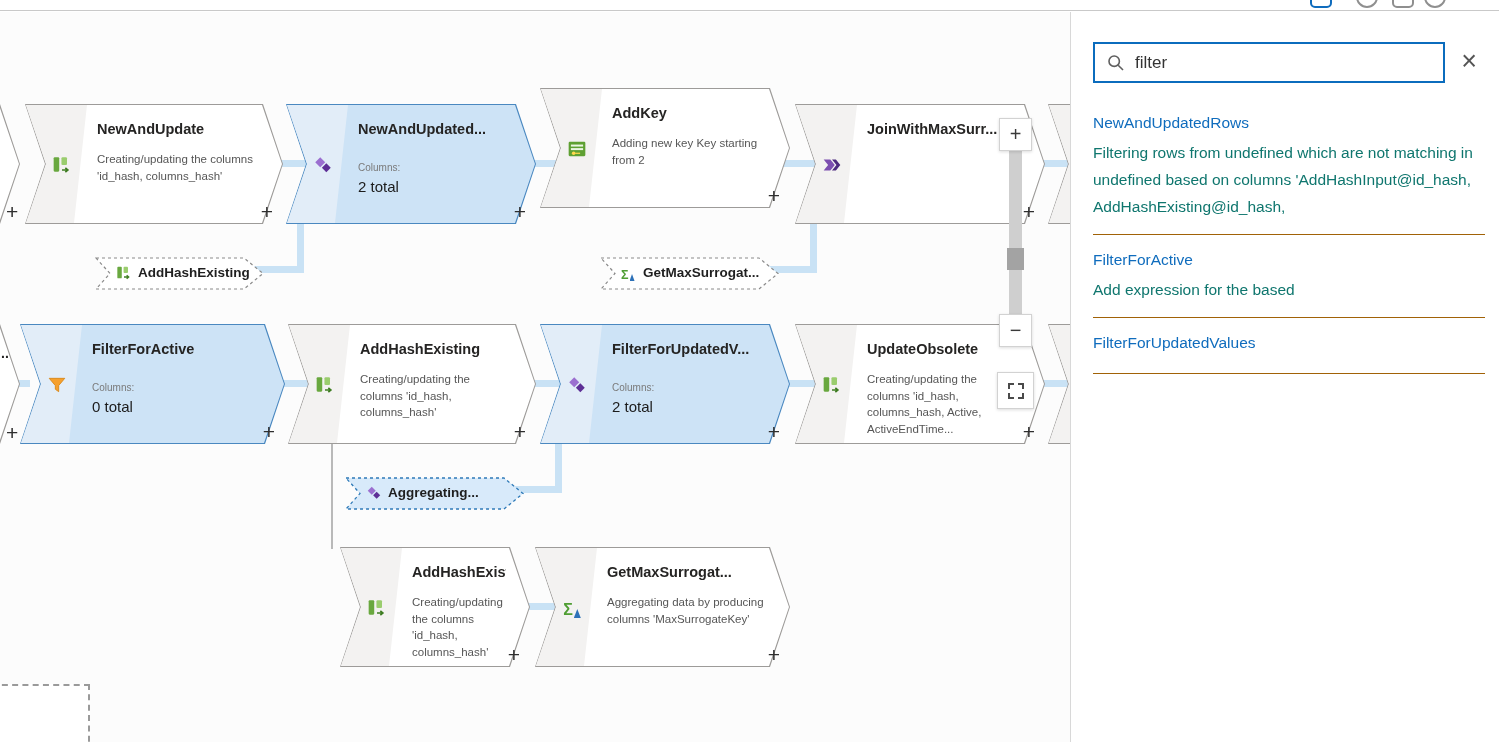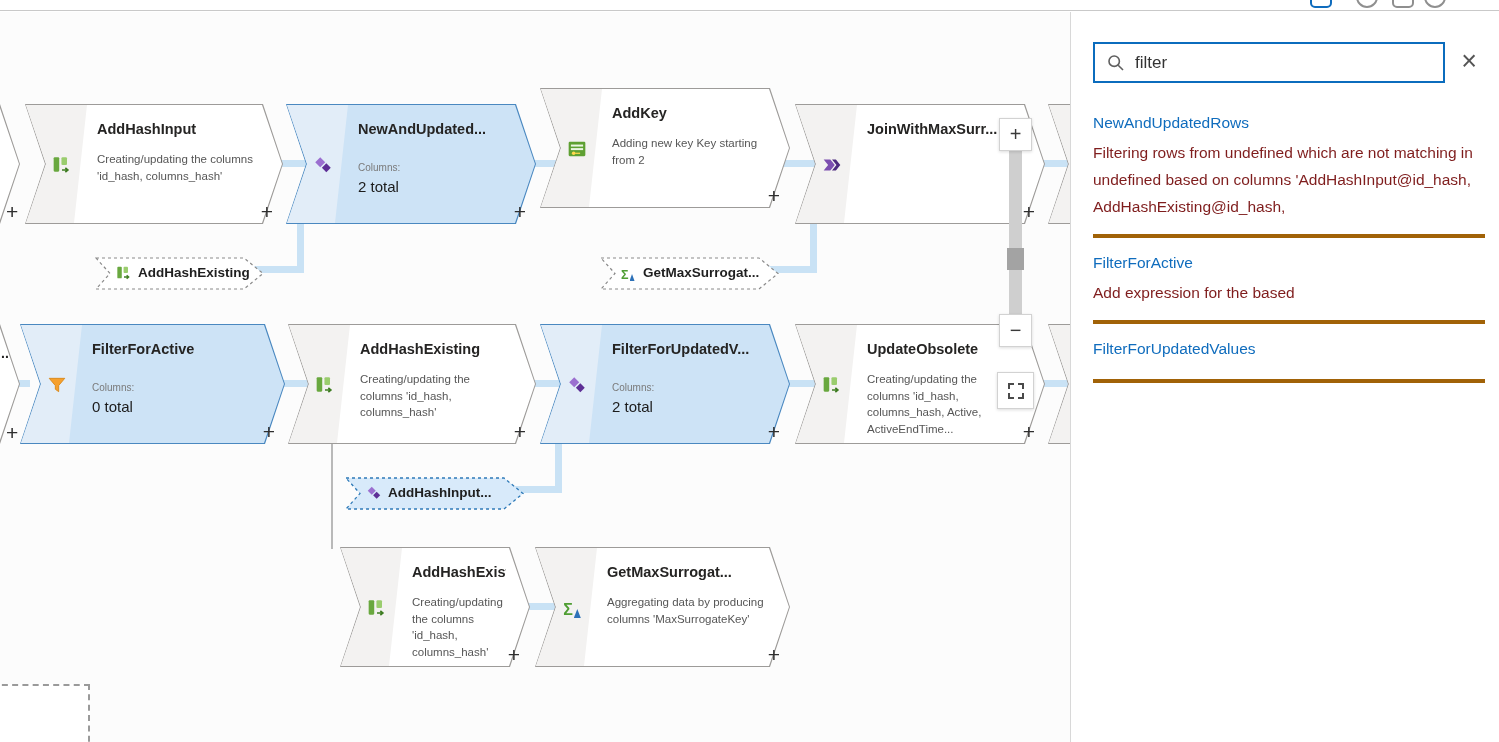--- a/index.html
+++ b/index.html
@@ -77,23 +77,23 @@
   .sigma-sm .agg-mark { width:5px; height:7px; }
 
   
   .panel { position:absolute; left:1070px; top:12px; width:429px; height:730px; background:#fff; border-left:1px solid #d8d8d8; }
   .search-box { position:absolute; left:22px; top:30px; width:352px; height:41px; border:2px solid #0b6cbd;
                 display:flex; align-items:center; background:#fff; padding-left:11px; }
   .search-box input { border:none; outline:none; font-size:17px; color:#333; width:290px; margin-left:9px; font-family:inherit; background:transparent; }
   .close-btn { position:absolute; right:22px; top:36px; font-size:27px; font-weight:300; color:#555;
                background:none; border:none; cursor:pointer; line-height:1; font-family:inherit; }
   .results { position:absolute; left:22px; top:92px; width:392px; }
-  .result { padding:10px 0 14px; border-bottom:4px solid #a16207; margin-bottom:6px; }
+  .result { padding:10px 0 14px; border-bottom:1px solid #a16207; margin-bottom:6px; }
   .result-title { color:#0f6cbd; font-size:15.5px; margin-bottom:7px; cursor:pointer; }
-  .result-desc { color:#7f1d1d; font-size:15.5px; line-height:27px; }
+  .result-desc { color:#0f766e; font-size:15.5px; line-height:27px; }
 </style>
 </head>
 <body>
 
 <div id="app">
 
   <div class="topbar">
     <div class="tb-icon blue" style="left:1310px"></div>
     <div class="tb-icon round" style="left:1356px"></div>
     <div class="tb-icon" style="left:1392px"></div>
@@ -152,21 +152,21 @@
       <div class="icon-area">
         <span class="node-icon">
           <svg width="20" height="20" viewBox="0 0 18 18">
               <rect x="1.5" y="2" width="5" height="13" rx="1" fill="#69a83f"></rect>
               <rect x="8.5" y="2" width="5" height="7" rx="1" fill="#9acd6e"></rect>
               <path d="M9 13.5 h5 m-2 -2 l2.3 2 -2.3 2" stroke="#3e7d22" stroke-width="1.5" fill="none"></path>
             </svg>
         </span>
       </div>
       <div class="node-content">
-        <div class="node-title">AddHashInput</div>
+        <div class="node-title">NewAndUpdate</div>
         <div class="node-desc">Creating/updating the columns 'id_hash, columns_hash'</div>
       </div>
       <button class="plus">+</button>
     </div>
 
     <div class="node selected" style="left:286px;top:92px;width:250px">
       <div class="shape-border"></div>
         <div class="shape-fill"></div>
       <div class="icon-area">
         <span class="node-icon">
@@ -360,21 +360,21 @@
     <div class="ref" style="left:345px;top:465px;width:180px">
       <svg class="ref-outline" width="180" height="33">
         <polygon points="1,1 159,1 178,16.5 159,32 1,32 15,16.5" fill="#d8eafa" stroke="#2e7ab8" stroke-width="1.3" stroke-dasharray="3,3"></polygon>
       </svg>
       <span class="ref-icon">
         <svg width="16" height="16" viewBox="0 0 18 18">
             <path d="M6.5 2 L11 6.5 6.5 11 2 6.5 Z" fill="#9b6fd0"></path>
             <path d="M12 7.5 L16 11.5 12 15.5 8 11.5 Z" fill="#5e2f96"></path>
           </svg>
       </span>
-      <span class="ref-label">AddHashInput...</span>
+      <span class="ref-label">Aggregating...</span>
     </div>
 
     <button class="plus" style="left:6px;top:189px">+</button>
     <button class="plus" style="left:6px;top:410px">+</button>
 
     <div class="dashed-partial" style="left:-70px;top:672px;width:160px;height:120px"></div>
 
     <button class="zoom-btn" style="left:999px;top:106px">+</button>
     <div class="zoom-track"></div>
     <div class="zoom-handle"></div>

